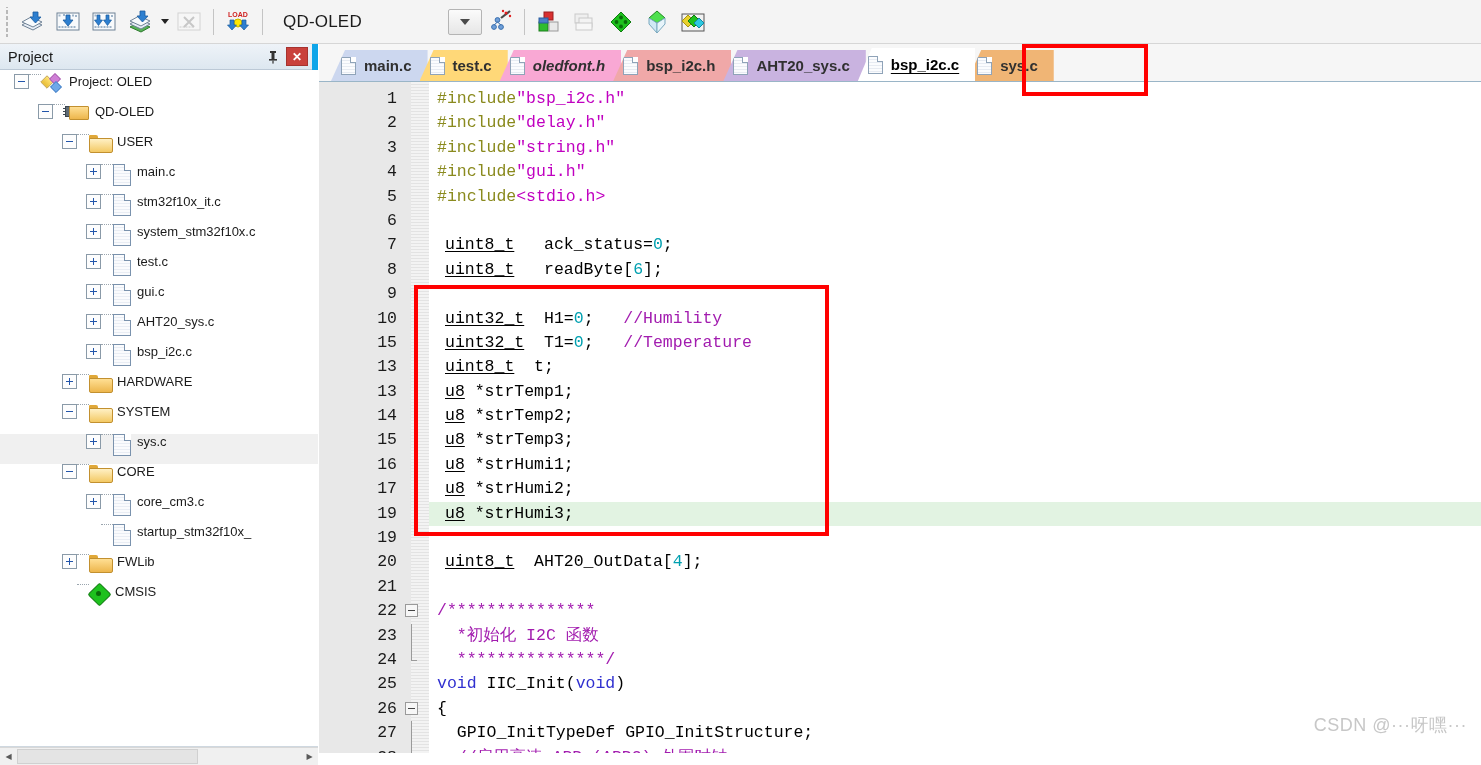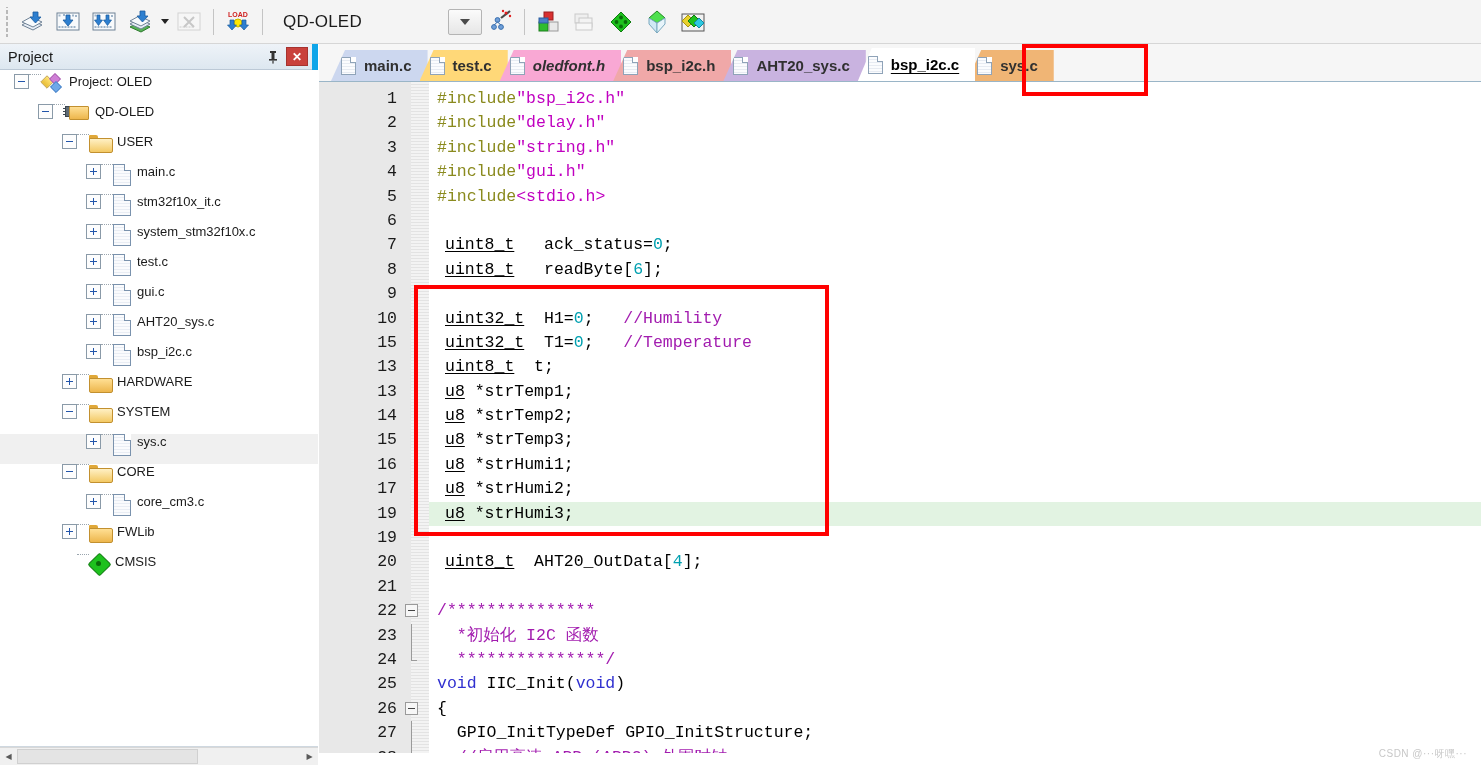--- a/index.html
+++ b/index.html
@@ -390,22 +390,22 @@
   .redbox {
     position: absolute;
     border: 4px solid #ff0000;
     pointer-events: none;
     z-index: 40;
   }
   #redbox-tab   { left: 1022px; top: 44px;  width: 126px; height: 52px; }
   #redbox-code  { left: 414px;  top: 285px; width: 415px; height: 251px; }
 
   .watermark {
-    position: absolute; right: 14px; bottom: 4px;
-    font-size: 10px; color: #c7c7c7;
+    position: absolute; right: 14px; bottom: 28px;
+    font-size: 18px; color: #c7c7c7;
     letter-spacing: .5px;
     z-index: 50;
     font-family: "Liberation Sans", sans-serif;
   }
   .editor-bottom-strip {
     position: absolute; left: 0; bottom: 0;
     width: 1162px; height: 12px; background: #ffffff;
   }
 </style>
 </head>
@@ -674,20 +674,27 @@
             <span class="tw-dots"></span>
             <span class="ic-folder open"></span>
             <span class="tw-label">CORE</span>
           </div>
           <div class="tree-row">
             <span class="tw-gap" style="width:86px"></span>
             <span class="tw-exp plus"></span>
             <span class="tw-dots"></span>
             <span class="ic-doc"></span>
             <span class="tw-label">core_cm3.c</span>
+          </div>
+          <div class="tree-row">
+            <span class="tw-gap" style="width:86px"></span>
+            <span class="tw-gap" style="width:15px"></span>
+            <span class="tw-dots"></span>
+            <span class="ic-doc"></span>
+            <span class="tw-label">startup_stm32f10x_</span>
           </div>
           <div class="tree-row">
             <span class="tw-gap" style="width:62px"></span>
             <span class="tw-exp plus"></span>
             <span class="tw-dots"></span>
             <span class="ic-folder"></span>
             <span class="tw-label">FWLib</span>
           </div>
           <div class="tree-row">
             <span class="tw-gap" style="width:62px"></span>

